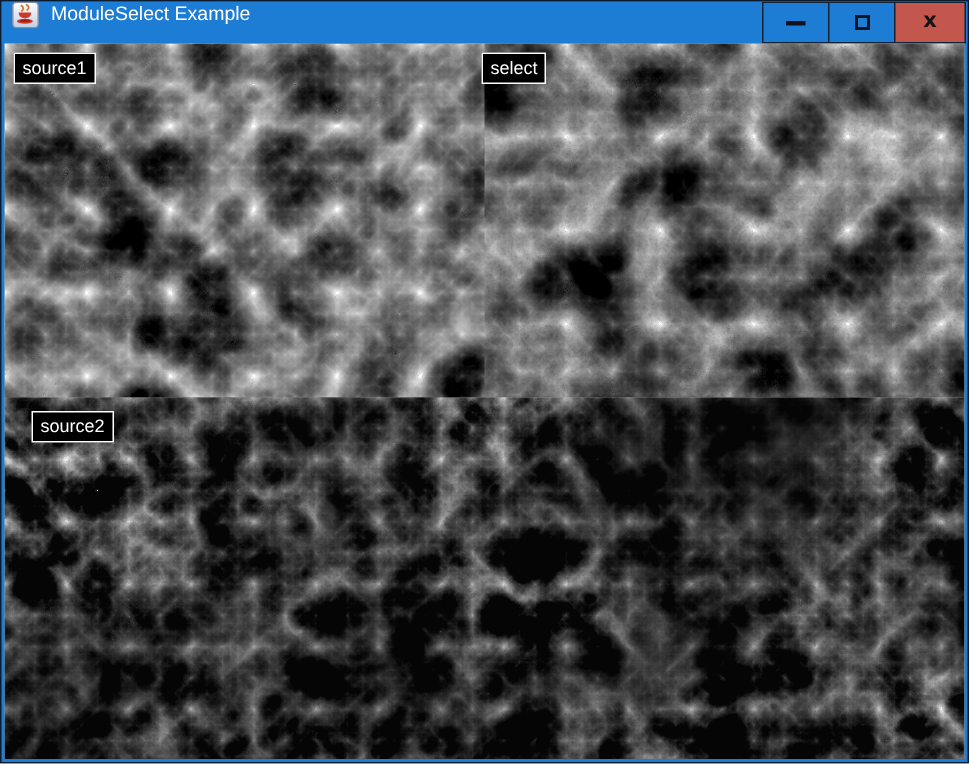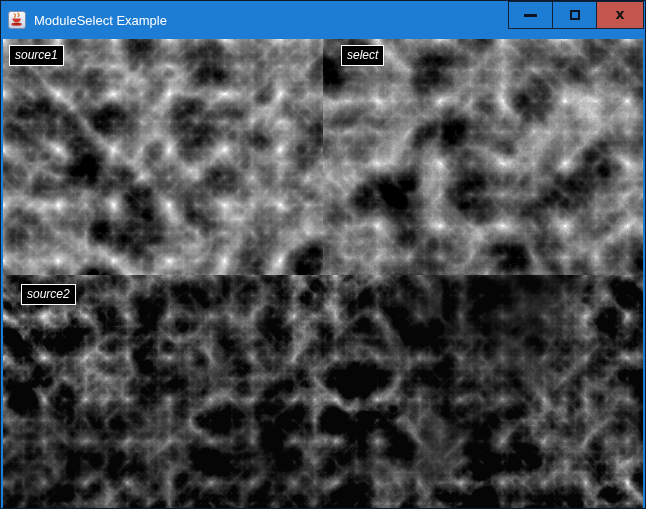--- a/index.html
+++ b/index.html
@@ -1,51 +1,51 @@
 <!DOCTYPE html>
 <html><head>
 <meta charset="utf-8">
 <style>
   html,body{margin:0;padding:0;background:#ffffff;}
   .window{
     position:relative;width:646px;height:509px;box-sizing:border-box;
     border:1px solid #0c1b2e;background:#1d7cd4;
     font-family:"Liberation Sans",sans-serif;overflow:hidden;
   }
-  .titlebar{height:38px;display:flex;align-items:center;position:relative;background:#1d7cd4;}
+  .titlebar{height:28px;display:flex;position:relative;background:#1d7cd4;}
   .appicon{margin-left:7px;width:18px;height:18px;display:flex;flex:0 0 auto;}
   .title{margin-left:8px;color:#ffffff;font-size:13px;white-space:nowrap;}
   .controls{position:absolute;right:1px;top:0;height:28px;display:flex;}
   .btn{
     width:45px;height:28px;box-sizing:border-box;border:1px solid #0f2238;
     display:flex;align-items:center;justify-content:center;background:#1d7cd4;
     margin-left:-1px;cursor:default;
   }
   .btn-close{width:48px;background:#c4574d;}
   .glyph-min{width:13px;height:3px;background:#0d1420;}
   .glyph-max{width:10px;height:10px;box-sizing:border-box;border:2px solid #0d1420;}
   .glyph-close{
     font-size:14px;font-weight:bold;color:#141414;line-height:10px;
     font-family:"DejaVu Sans",sans-serif;transform:translateY(-1px);
   }
   .client{
     position:relative;margin:0 2px 2px 2px;width:640px;height:477px;
-    overflow:hidden;background:#a3a3a3;font-style:italic;
+    overflow:hidden;background:#a3a3a3;
   }
   .tex{position:absolute;display:block;}
   .tex-select{left:0;top:0;}
   .tex-source1{left:0;top:0;}
   .tex-source2{left:0;top:236px;}
   .imglabel{
     position:absolute;background:#000000;border:1px solid #ffffff;color:#ffffff;
     font-size:12px;line-height:15px;padding:2px 5px;white-space:nowrap;
     font-family:"Liberation Sans",sans-serif;
   }
   .lbl-source1{left:6px;top:6px;}
-  .lbl-select{left:338px;top:6px;}
+  .lbl-select{left:318px;top:6px;}
   .lbl-source2{left:18px;top:245px;}
 </style>
 </head>
 <body>
 
 <div class="window">
 
   <div class="titlebar">
     <span class="appicon">
       <svg width="18" height="18" viewBox="0 0 18 18">

